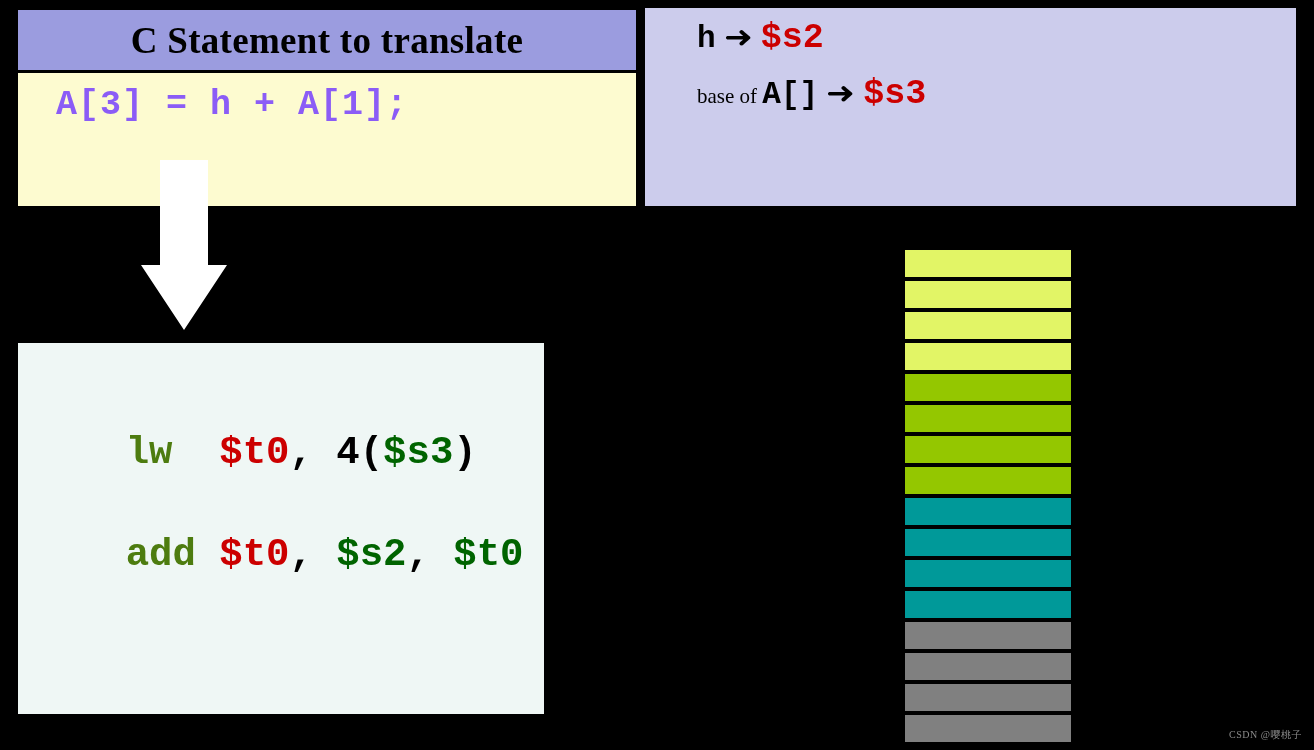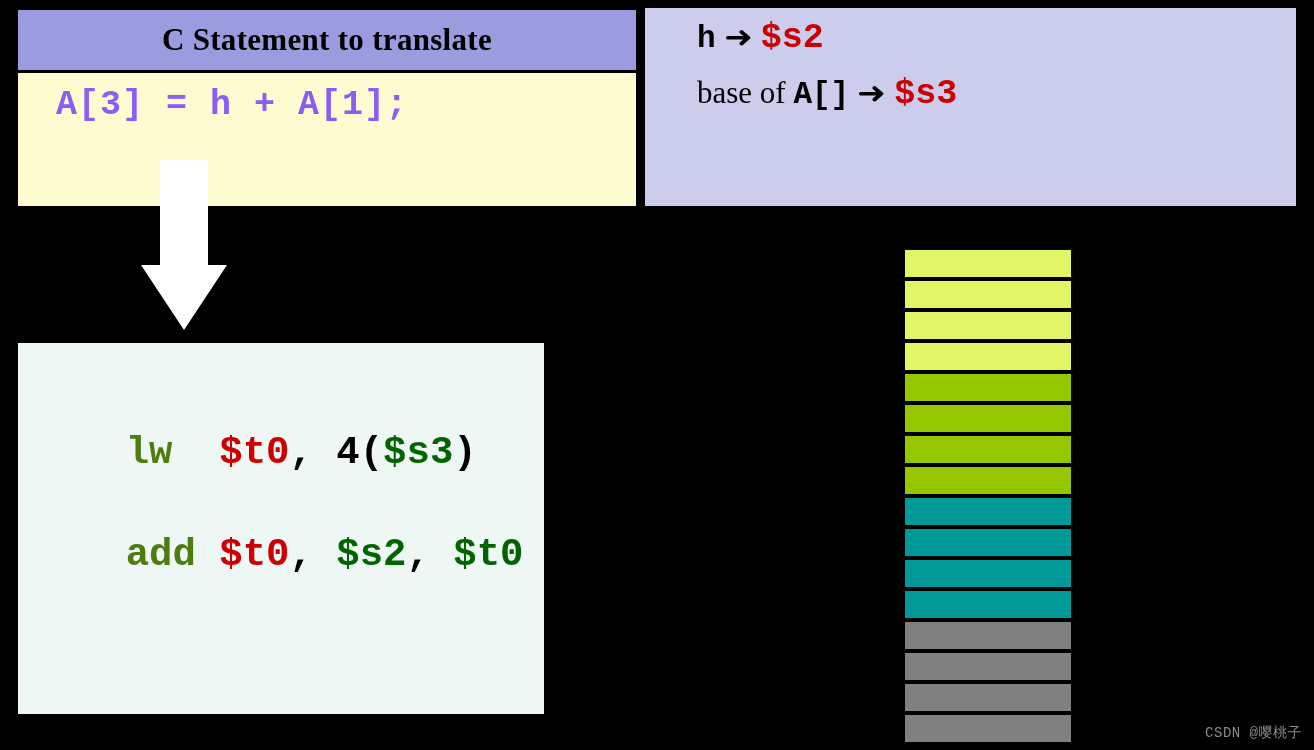--- a/index.html
+++ b/index.html
@@ -39,21 +39,21 @@
     height: 65px;
     background: #9b9cdf;
     border: 2px solid #000000;
     border-bottom-width: 3px;
     box-sizing: border-box;
     display: flex;
     align-items: center;
     justify-content: center;
     font-family: "Liberation Serif", serif;
     font-weight: bold;
-    font-size: 31px;
+    font-size: 37px;
     color: #000000;
     letter-spacing: 0.3px;
   }
   .td {
     flex: 1;
     border: 2px solid #000000;
     border-top: none;
     box-sizing: border-box;
     position: relative;
   }
@@ -79,21 +79,21 @@
     right: 6px;
   }
   .map-line {
     display: flex;
     align-items: baseline;
     height: 56px;
     white-space: pre;
   }
   .map-serif {
     font-family: "Liberation Serif", serif;
-    font-size: 31px;
+    font-size: 21px;
     color: #000000;
   }
   .map-mono {
     font-family: "Liberation Mono", monospace;
     font-weight: bold;
     font-size: 31px;
     color: #000000;
   }
   .map-arrow {
     font-family: "DejaVu Sans", sans-serif;
@@ -157,22 +157,22 @@
     height: 27px;
     border-bottom: 4px solid #000000;
     box-sizing: content-box;
   }
 
   
   .watermark {
     position: absolute;
     right: 12px;
     bottom: 8px;
-    font-family: Liberation Mono, monospace;
-    font-size: 14px;
+    font-family: Liberation Serif, serif;
+    font-size: 10px;
     color: #8a8a8a;
     letter-spacing: 0.5px;
   }
 </style>
 </head>
 <body>
 
 <div class="table-wrap">
 
   <div class="col col-left">

